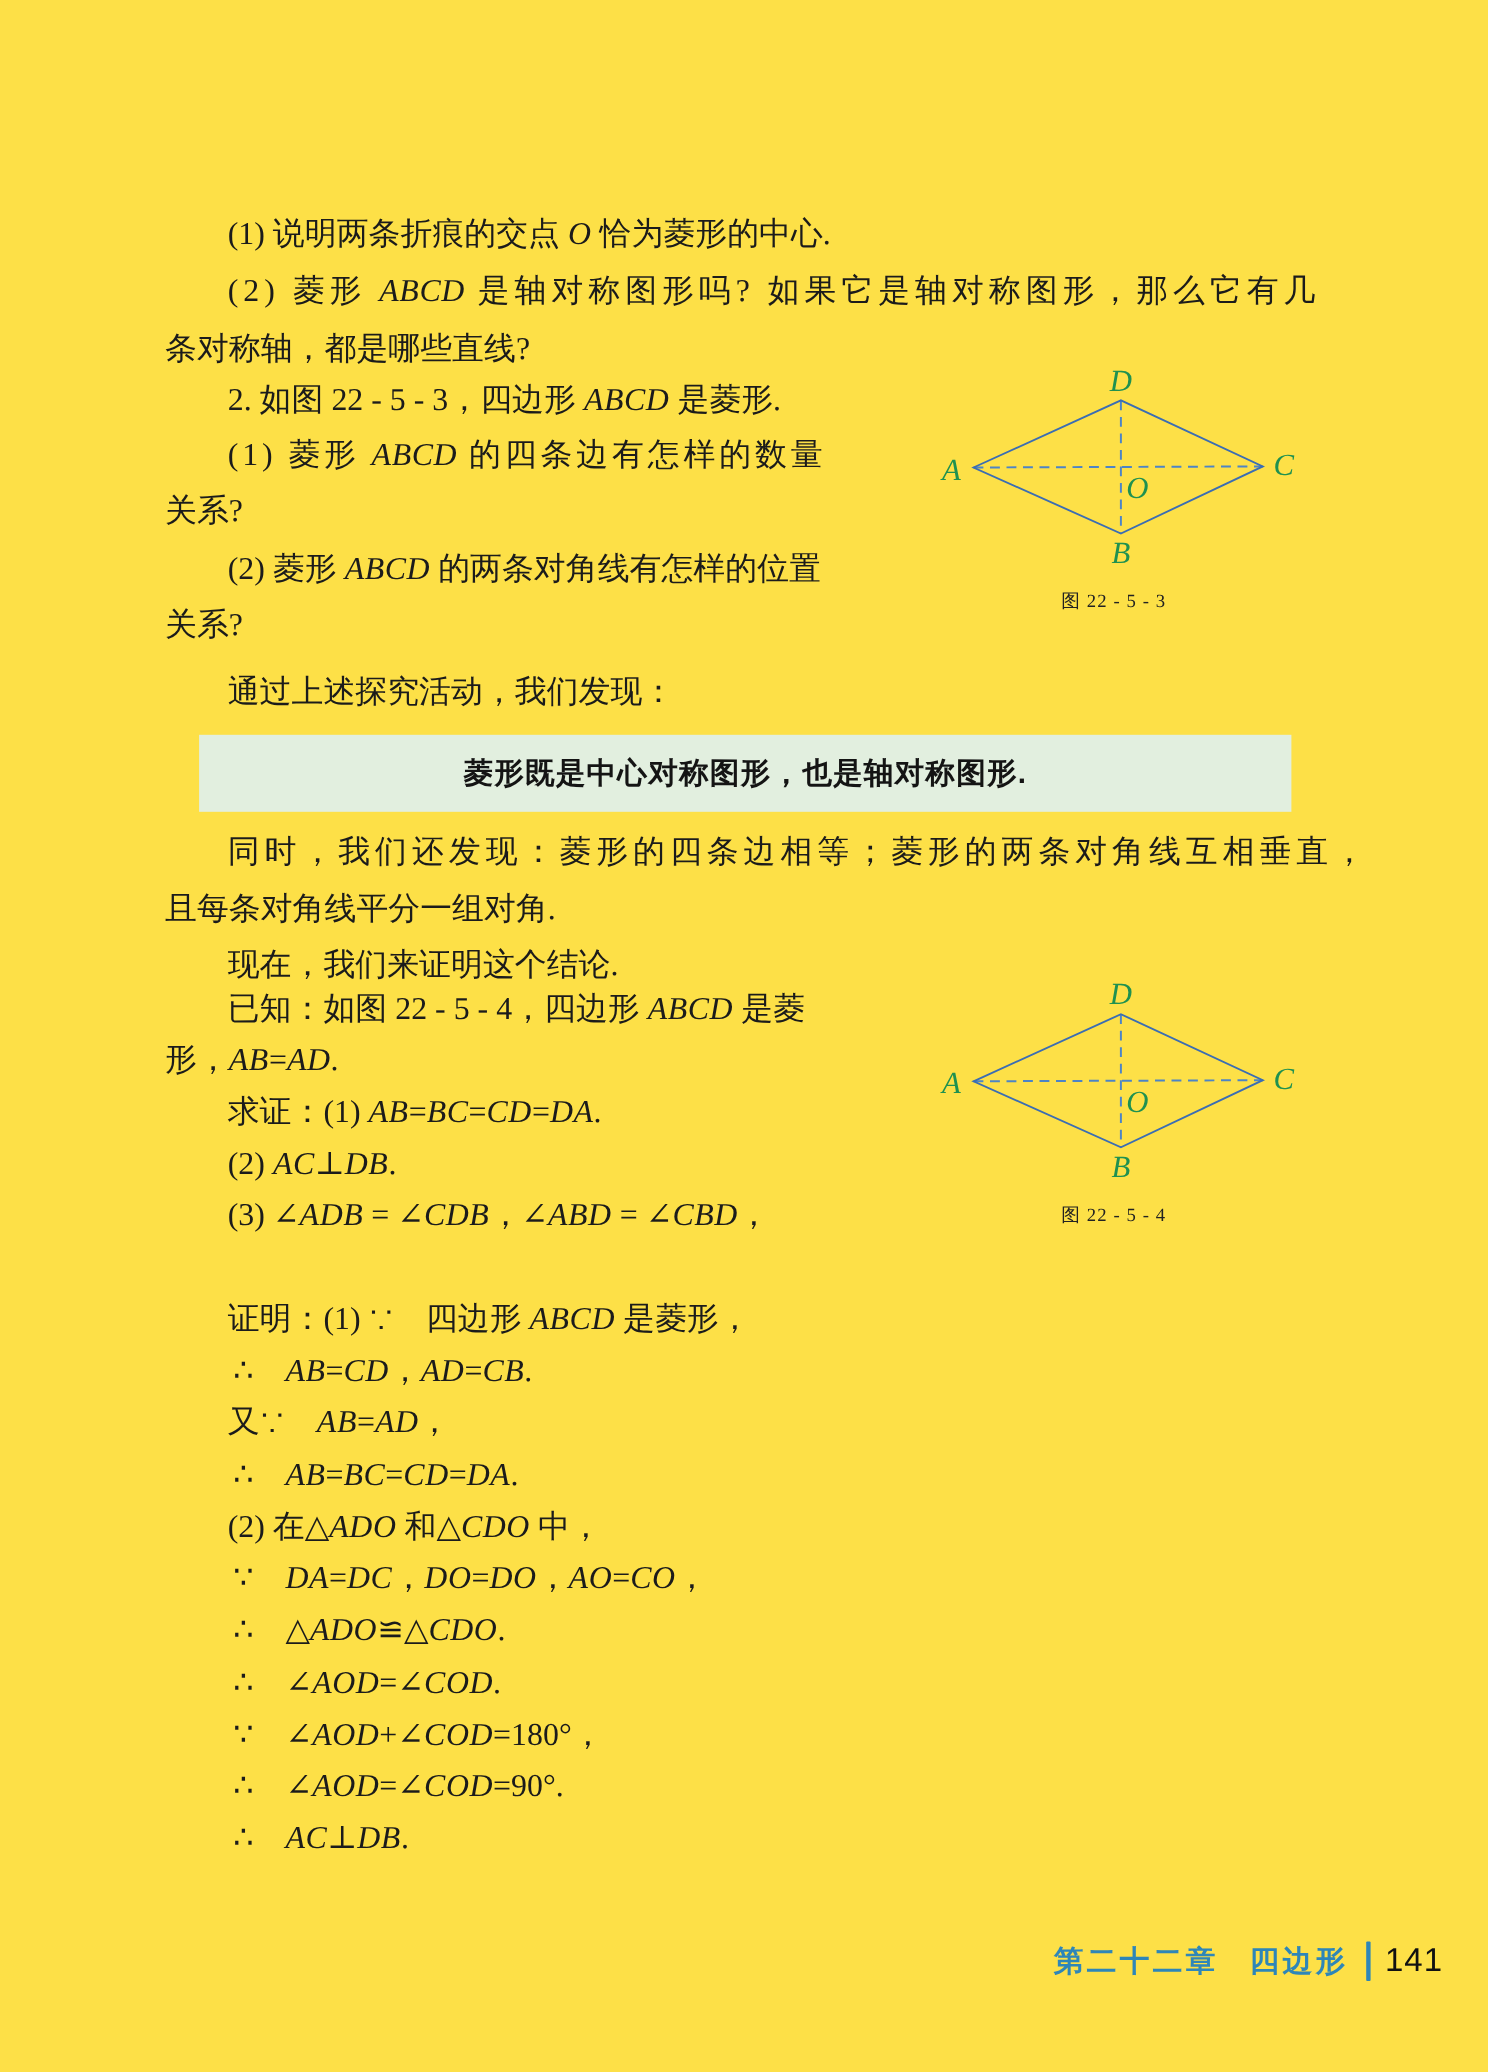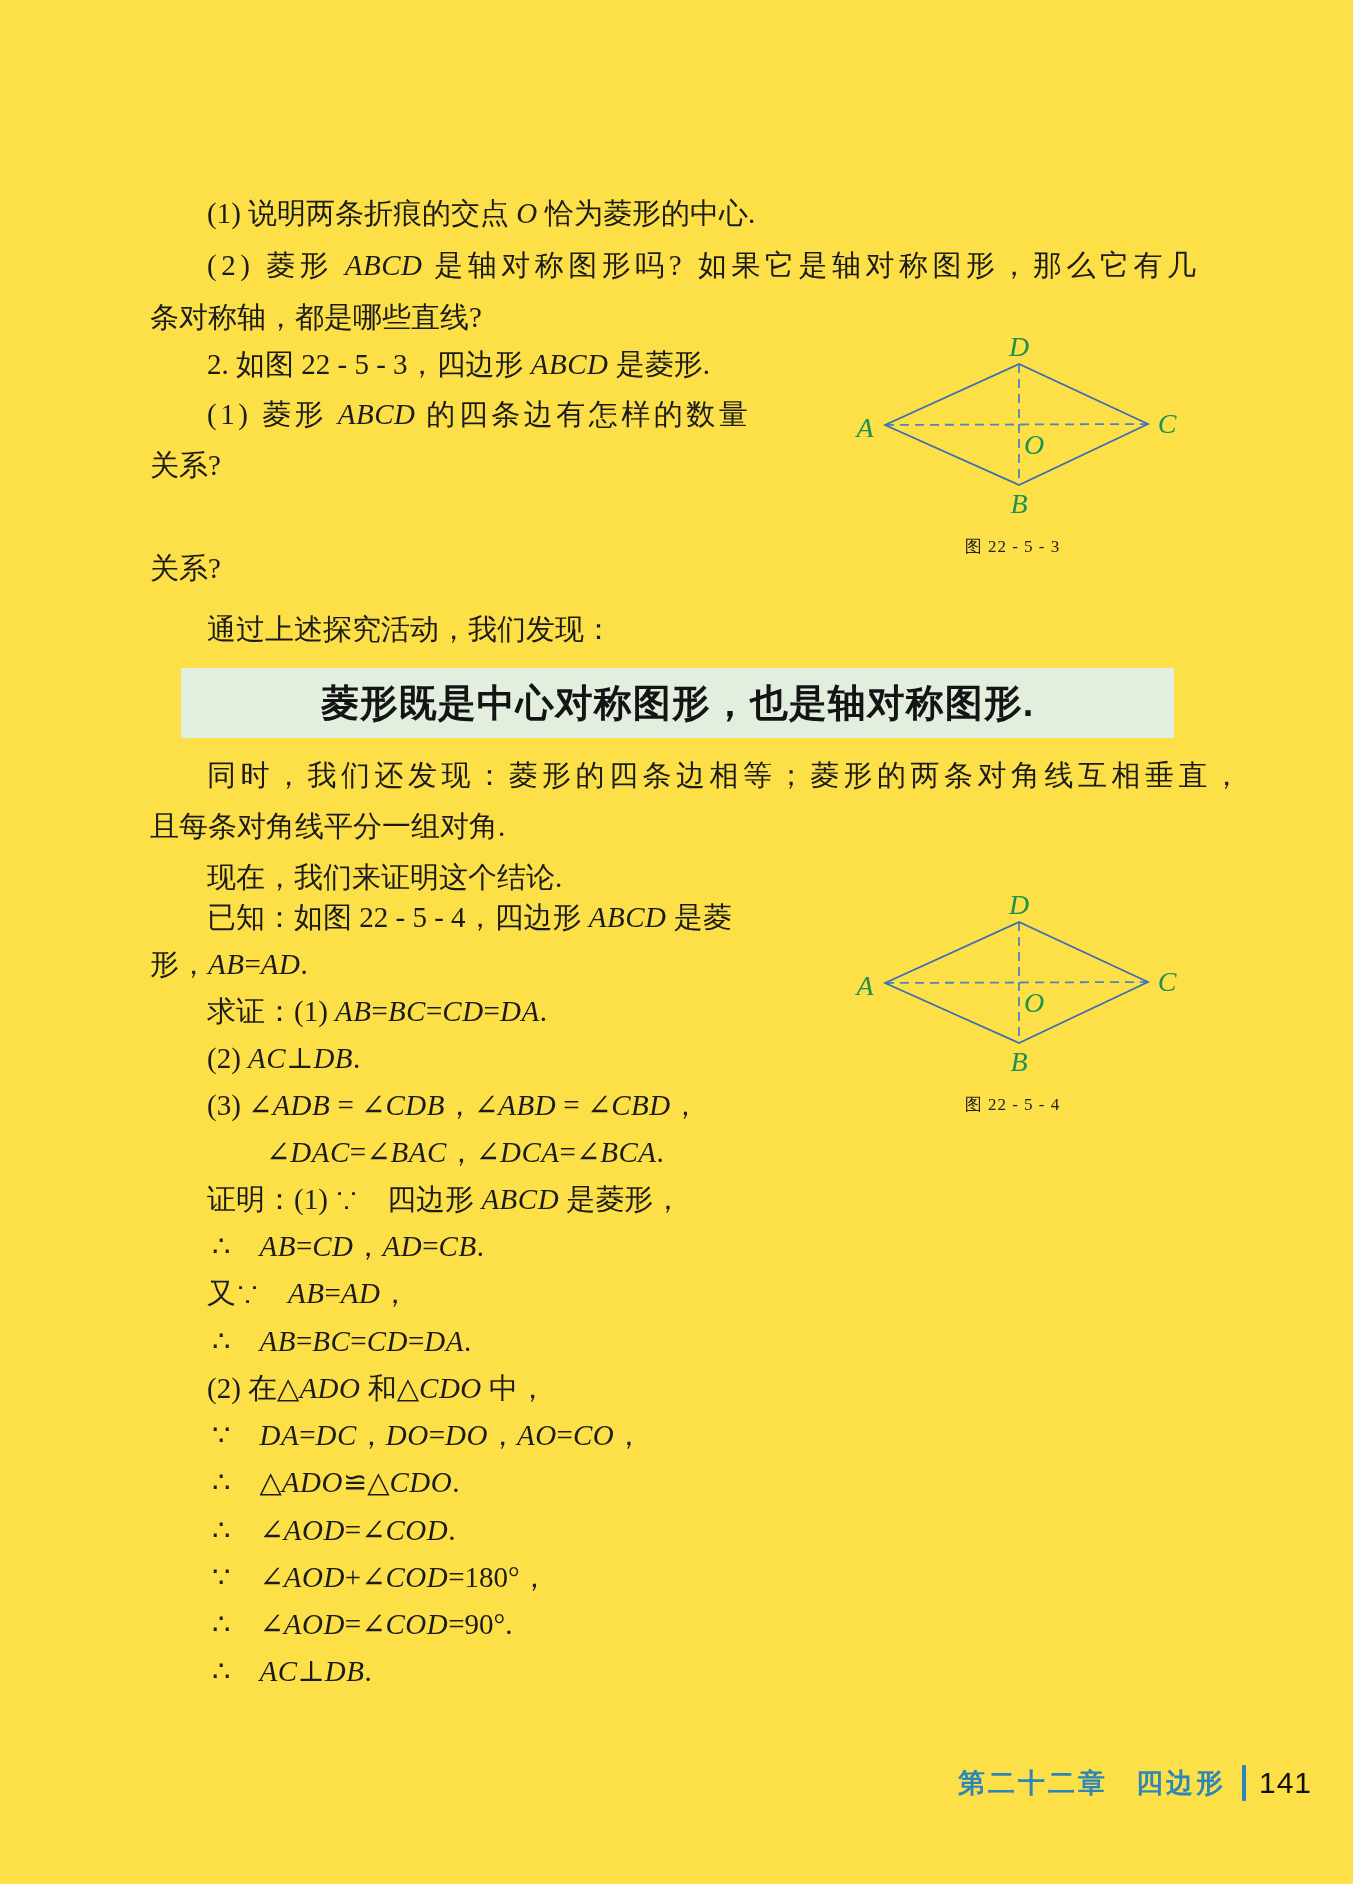--- a/index.html
+++ b/index.html
@@ -9,21 +9,21 @@
     --accent_blue:#2e86b8;--diagram_line:#3b6db3;--diagram_dash:#4d84c6;
     --label_green:#1f9150;--highlight_bg:#e2efdf;--ink:#1b1b1b;
   }
   .page{position:absolute;left:0;top:0;width:1353px;height:1884px;background:#fde047;overflow:hidden;}
   .ln{position:absolute;font-size:29px;line-height:38px;color:var(--ink);white-space:nowrap;}
   .ln i{font-style:italic;letter-spacing:.5px;}
   .sp{letter-spacing:3.5px;}
   .sp2{letter-spacing:4.5px;}
   .hbox{position:absolute;left:181px;top:668px;width:993px;height:70px;background:var(--highlight_bg);
         display:flex;align-items:center;justify-content:center;}
-  .htext{font-family:"Liberation Sans","DejaVu Sans",sans-serif;font-weight:bold;font-size:38px;color:#141414;letter-spacing:1px;}
+  .htext{font-family:"Liberation Sans","DejaVu Sans",sans-serif;font-weight:bold;font-size:27px;color:#141414;letter-spacing:1px;}
   .fig{position:absolute;width:345px;height:250px;}
   .fig svg{position:absolute;left:0;top:0;display:block;}
   .vlabel{position:absolute;transform:translate(-50%,-50%);font-size:28px;font-style:italic;
           color:var(--label_green);font-family:"Liberation Serif","DejaVu Serif",serif;}
   .figcap{position:absolute;left:0;top:205px;width:100%;text-align:center;font-size:17px;color:#222;letter-spacing:1px;}
   .footer{position:absolute;left:958px;top:1762px;height:42px;display:flex;align-items:center;}
   .fchap,.fsec{font-family:"Liberation Sans","DejaVu Sans",sans-serif;font-weight:bold;font-size:27px;
                color:var(--accent_blue);letter-spacing:3px;}
   .fsec{margin-left:28px;}
   .fbar{width:4px;height:36px;background:var(--accent_blue);margin:0 13px 0 16px;border-radius:1px;}
@@ -33,36 +33,36 @@
 <body style="--accent_blue: #2e86b8; --diagram_line: #3b6db3; --diagram_dash: #4d84c6; --label_green: #1f9150; --highlight_bg: #e2efdf;">
 
 <div class="page">
 
   <div class="ln" style="left:207px;top:194px;">(1) 说明两条折痕的交点 <i>O</i> 恰为菱形的中心.</div>
   <div class="ln sp2" style="left:207px;top:246px;">(2) 菱形 <i>ABCD</i> 是轴对称图形吗? 如果它是轴对称图形，那么它有几</div>
   <div class="ln" style="left:150px;top:298px;">条对称轴，都是哪些直线?</div>
   <div class="ln" style="left:207px;top:345px;">2. 如图 22 - 5 - 3，四边形 <i>ABCD</i> 是菱形.</div>
   <div class="ln sp" style="left:207px;top:395px;">(1) 菱形 <i>ABCD</i> 的四条边有怎样的数量</div>
   <div class="ln" style="left:150px;top:446px;">关系?</div>
+  <div class="ln" style="left:207px;top:498px;">(2) 菱形 <i>ABCD</i> 的两条对角线有怎样的位置</div>
   <div class="ln" style="left:150px;top:549px;">关系?</div>
   <div class="ln" style="left:207px;top:610px;">通过上述探究活动，我们发现：</div>
 
   <div class="hbox">
     <span class="htext">菱形既是中心对称图形，也是轴对称图形.</span>
   </div>
 
   <div class="ln sp2" style="left:207px;top:756px;">同时，我们还发现：菱形的四条边相等；菱形的两条对角线互相垂直，</div>
   <div class="ln" style="left:207px;top:858px;">现在，我们来证明这个结论.</div>
   <div class="ln" style="left:150px;top:807px;">且每条对角线平分一组对角.</div>
   <div class="ln" style="left:207px;top:898px;">已知：如图 22 - 5 - 4，四边形 <i>ABCD</i> 是菱</div>
   <div class="ln" style="left:150px;top:945px;">形，<i>AB</i>=<i>AD</i>.</div>
   <div class="ln" style="left:207px;top:992px;">求证：(1) <i>AB</i>=<i>BC</i>=<i>CD</i>=<i>DA</i>.</div>
   <div class="ln" style="left:207px;top:1039px;">(2) <i>AC</i>⊥<i>DB</i>.</div>
   <div class="ln" style="left:207px;top:1086px;">(3) ∠<i>ADB</i> = ∠<i>CDB</i>，∠<i>ABD</i> = ∠<i>CBD</i>，</div>
-  <div class="ln" style="left:266px;top:1133px;">∠<i>DAC</i>=∠<i>BAC</i>，∠<i>DCA</i>=∠<i>BCA</i>.</div>
   <div class="ln" style="left:207px;top:1180px;">证明：(1) ∵　四边形 <i>ABCD</i> 是菱形，</div>
   <div class="ln" style="left:212px;top:1227px;">∴　<i>AB</i>=<i>CD</i>，<i>AD</i>=<i>CB</i>.</div>
   <div class="ln" style="left:207px;top:1274px;">又∵　<i>AB</i>=<i>AD</i>，</div>
   <div class="ln" style="left:212px;top:1322px;">∴　<i>AB</i>=<i>BC</i>=<i>CD</i>=<i>DA</i>.</div>
   <div class="ln" style="left:207px;top:1369px;">(2) 在△<i>ADO</i> 和△<i>CDO</i> 中，</div>
   <div class="ln" style="left:212px;top:1416px;">∵　<i>DA</i>=<i>DC</i>，<i>DO</i>=<i>DO</i>，<i>AO</i>=<i>CO</i>，</div>
   <div class="ln" style="left:212px;top:1463px;">∴　△<i>ADO</i>≌△<i>CDO</i>.</div>
   <div class="ln" style="left:212px;top:1511px;text-align:center;">∴　∠<i>AOD</i>=∠<i>COD</i>.</div>
   <div class="ln" style="left:212px;top:1558px;">∵　∠<i>AOD</i>+∠<i>COD</i>=180°，</div>
   <div class="ln" style="left:212px;top:1605px;">∴　∠<i>AOD</i>=∠<i>COD</i>=90°.</div>

